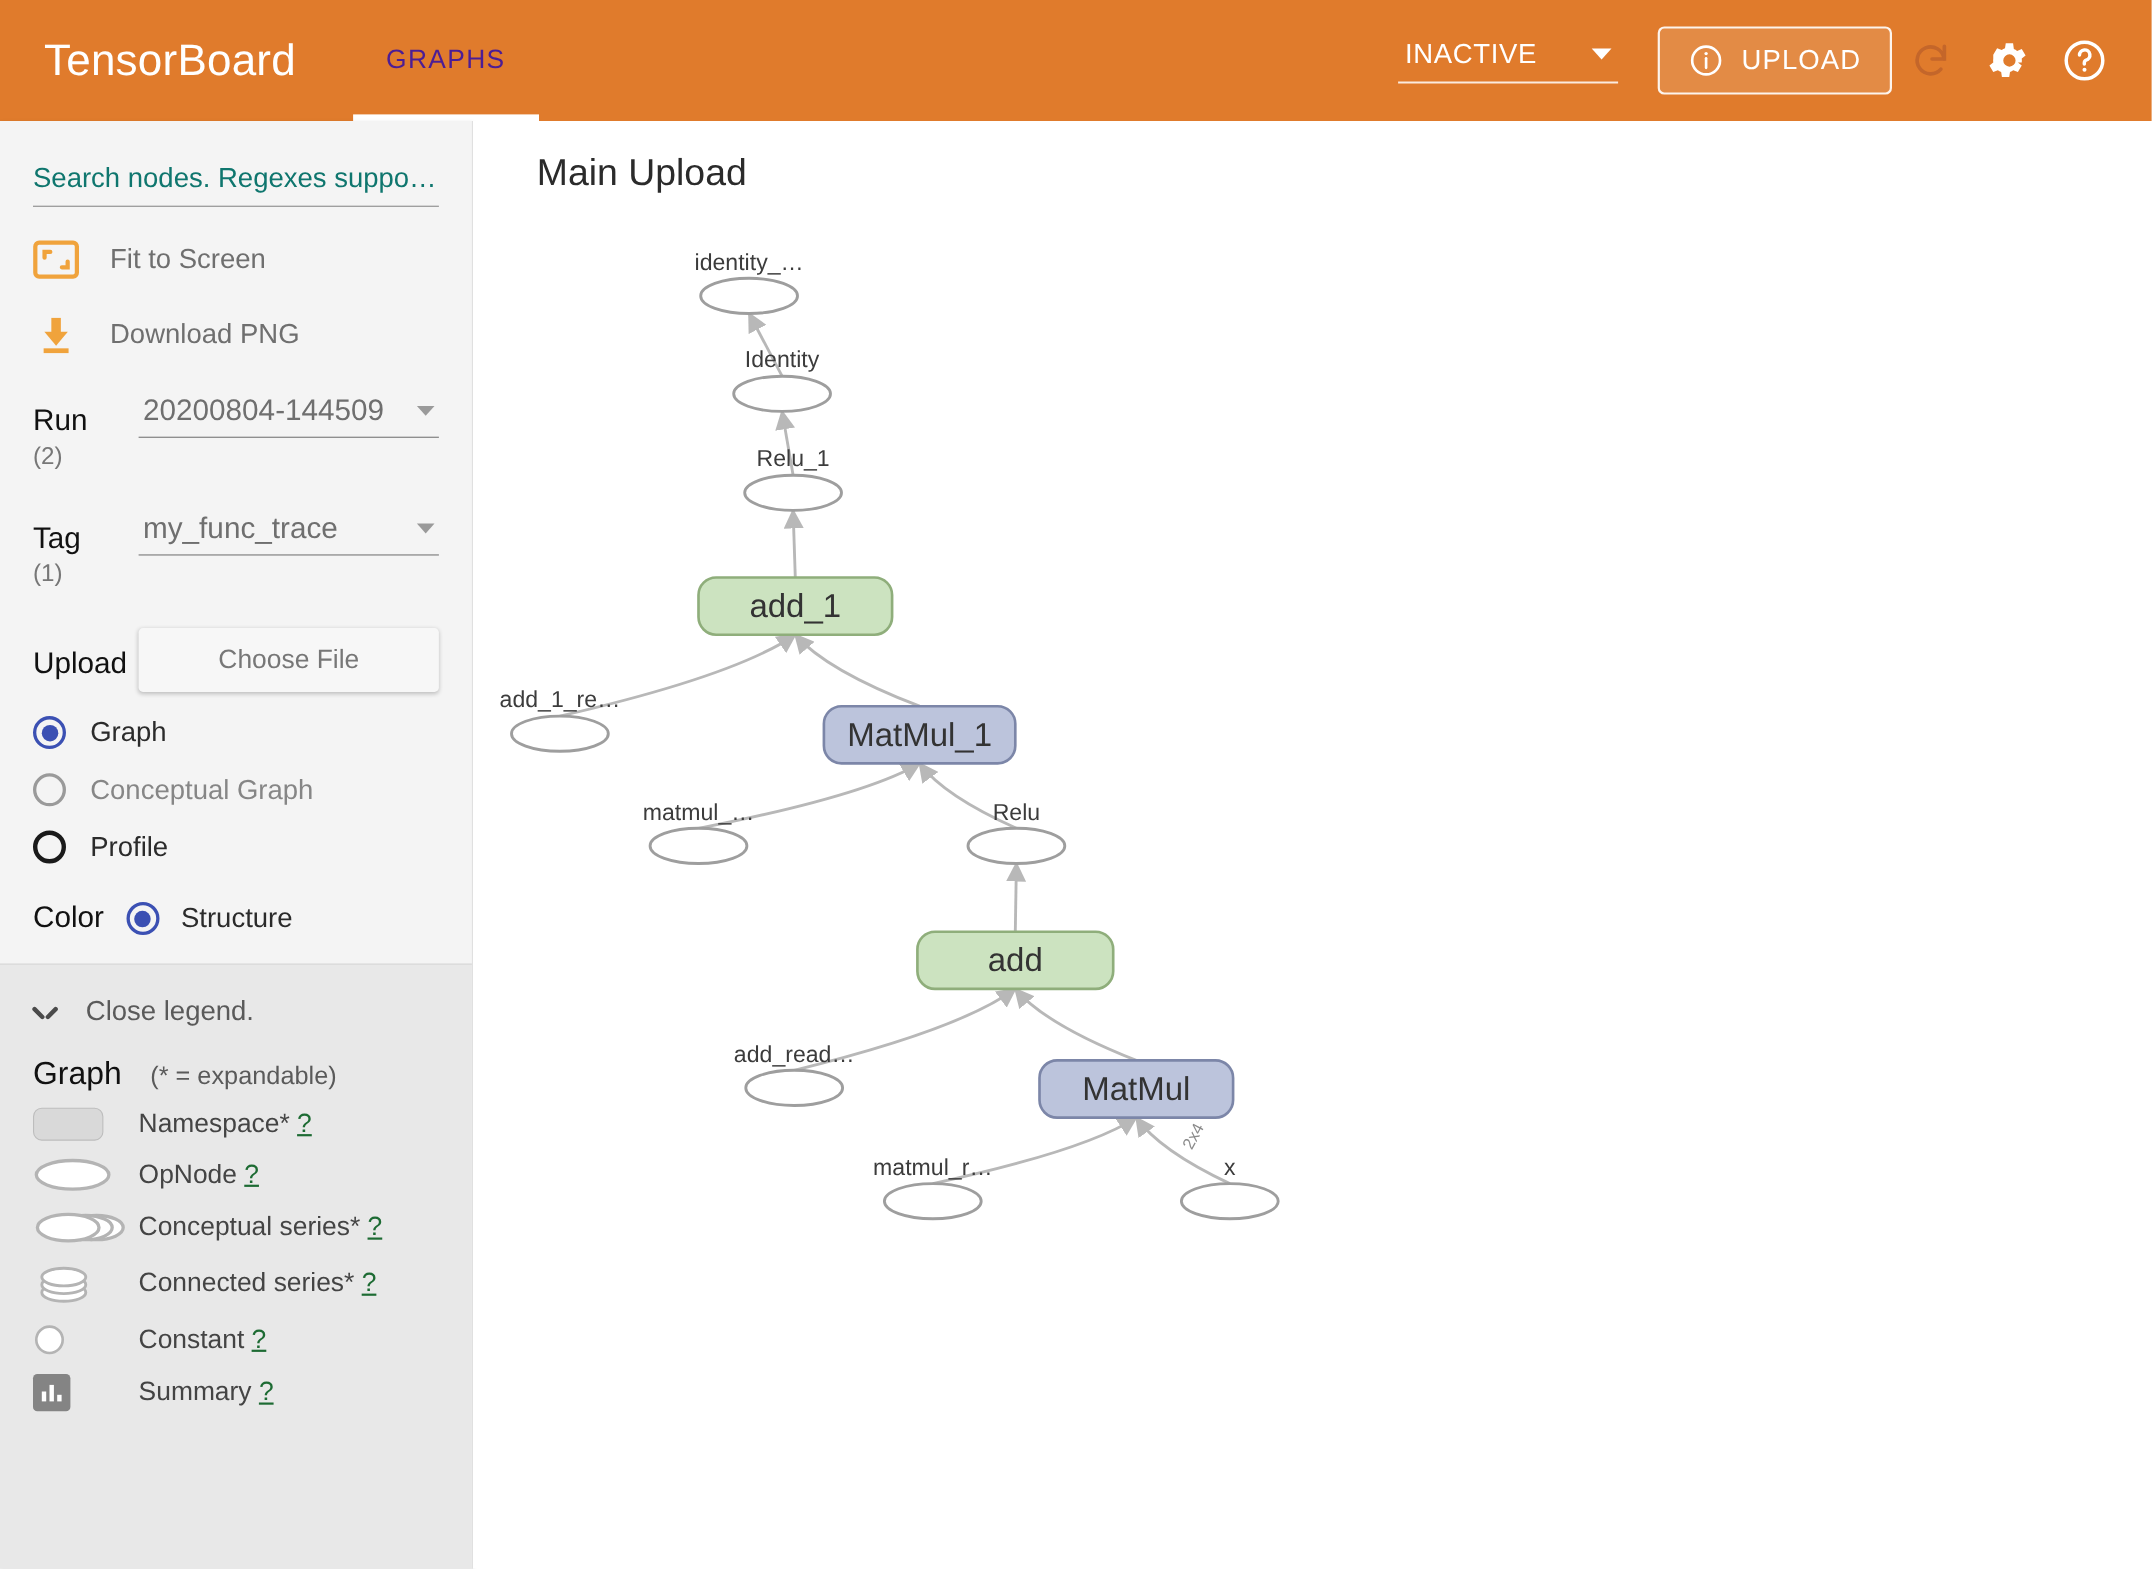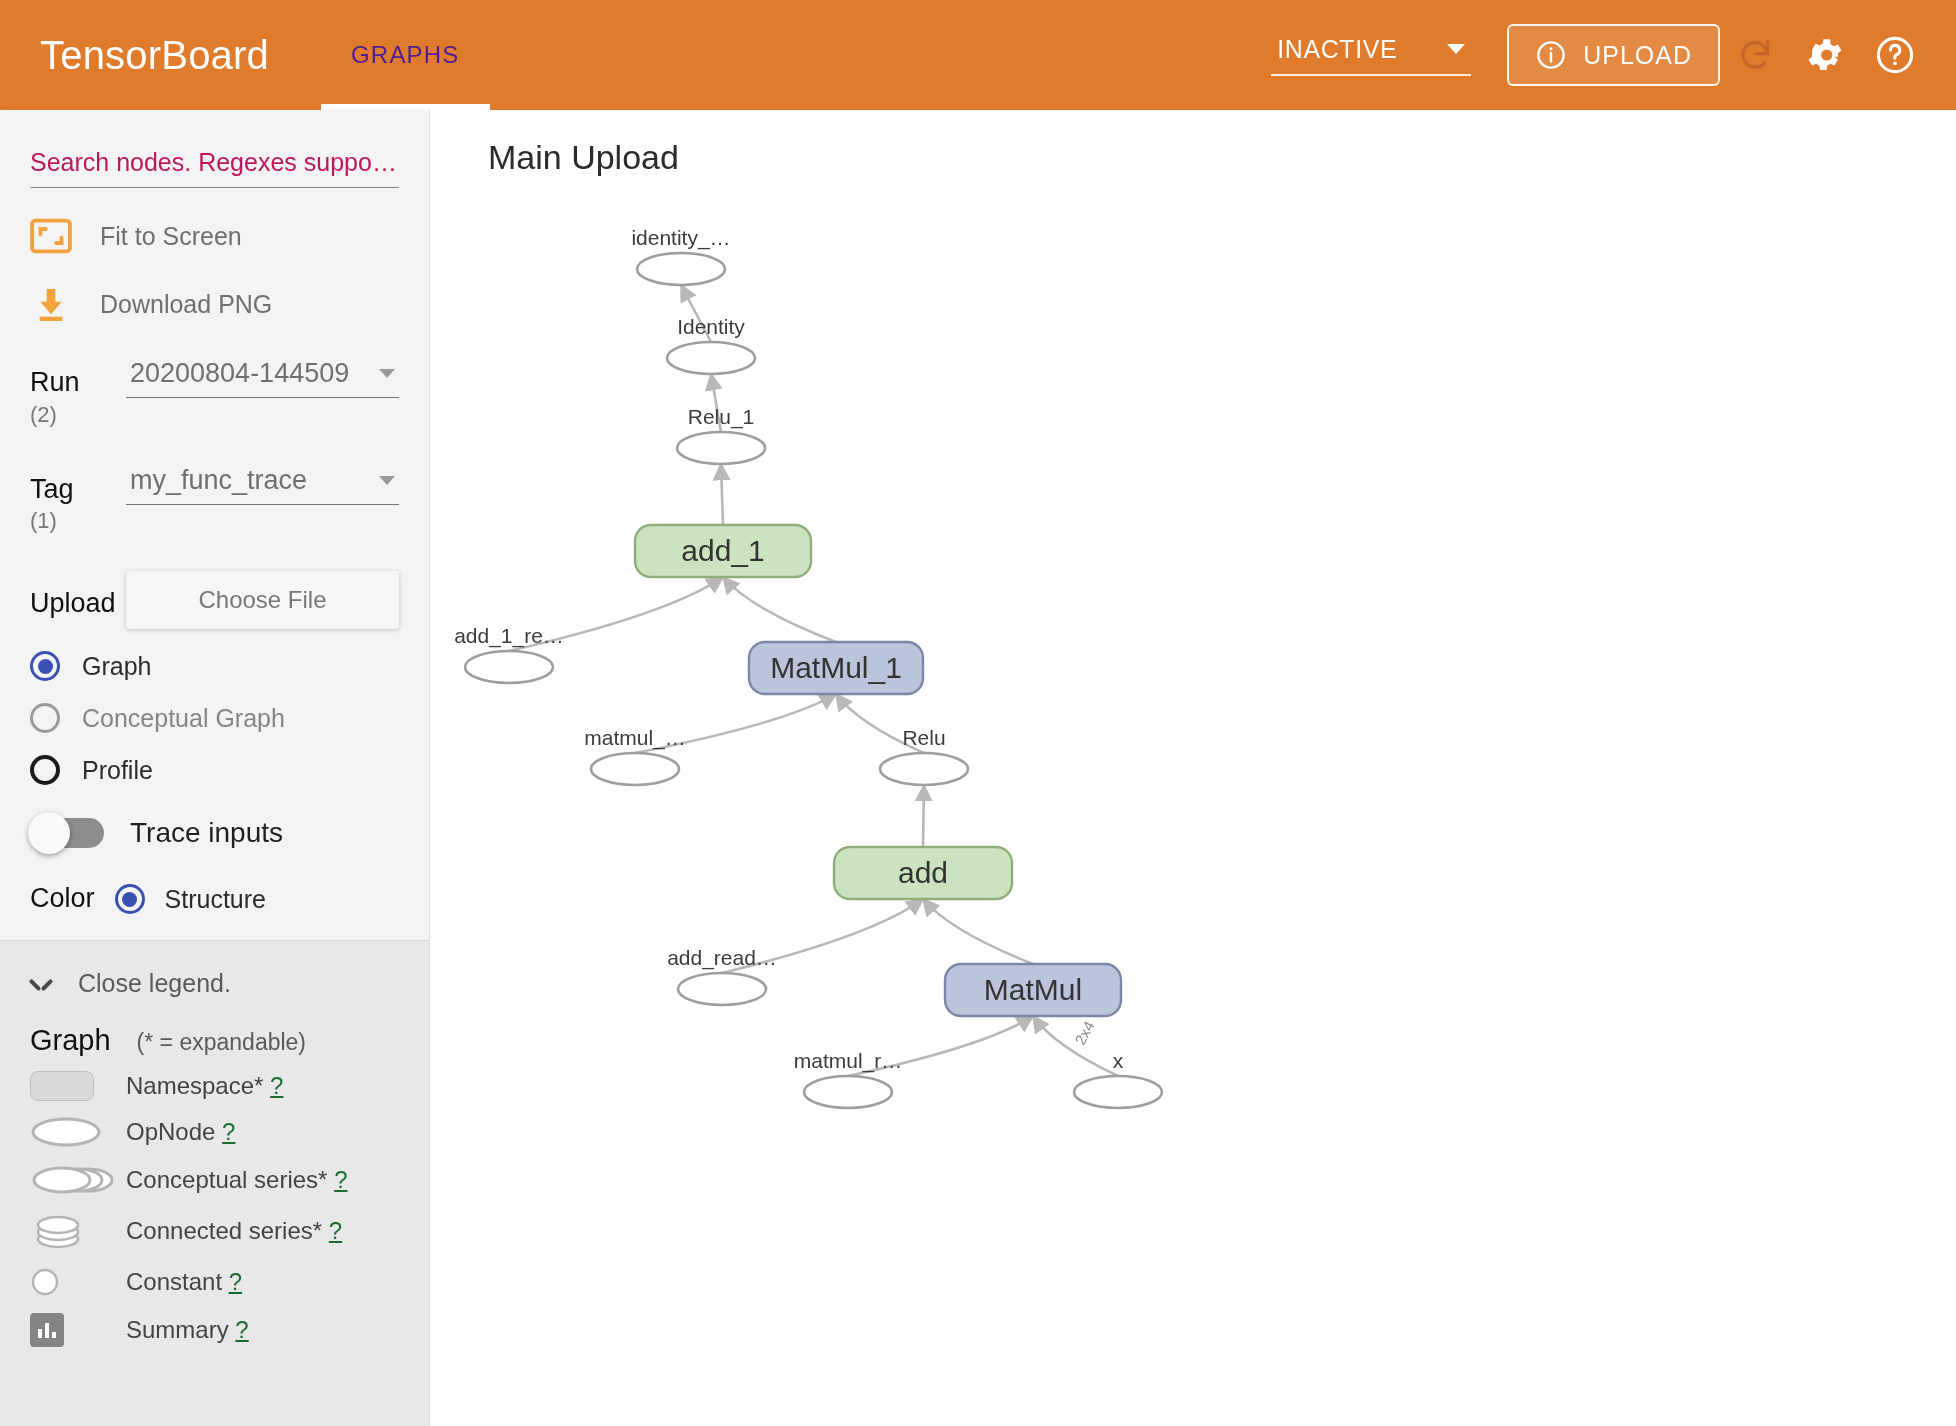--- a/index.html
+++ b/index.html
@@ -65,21 +65,21 @@
     width:430px; flex:0 0 430px; background:#F4F4F4;
     border-right:1px solid #e0e0e0; position:relative;
     box-shadow:0 2px 4px rgba(0,0,0,.18);
     display:flex; flex-direction:column;
   }
   .sb-top { padding:0 30px; }
   .search-box {
     margin-top:38px; border-bottom:1.5px solid #8a8a8a; padding-bottom:10px;
   }
   .search-box .ph {
-    font-size:25px; color:#be185d; white-space:nowrap; overflow:hidden;
+    font-size:25px; color:#0f766e; white-space:nowrap; overflow:hidden;
     text-overflow:ellipsis; display:block;
   }
   .action-row {
     display:flex; align-items:center; gap:28px; margin-top:30px; cursor:pointer;
   }
   .action-row .lbl { font-size:25px; color:#6f6f6f; }
 
   .field-row {
     display:flex; align-items:flex-start; margin-top:34px;
   }
@@ -300,26 +300,20 @@
       </div>
       <div class="radio-row disabled">
         <span class="radio"></span>
         <span class="rlbl">Conceptual Graph</span>
       </div>
       <div class="radio-row">
         <span class="radio dark"></span>
         <span class="rlbl">Profile</span>
       </div>
 
-      <div class="toggle-row">
-        <span class="switch">
-            <span class="knob"></span>
-          </span>
-        <span class="tlbl">Trace inputs</span>
-      </div>
 
       <div class="color-row">
         <span class="clbl">Color</span>
         <span class="radio checked"></span>
         <span class="slbl">Structure</span>
       </div>
     </div>
 
     <div class="legend">
       <div class="close-legend">

